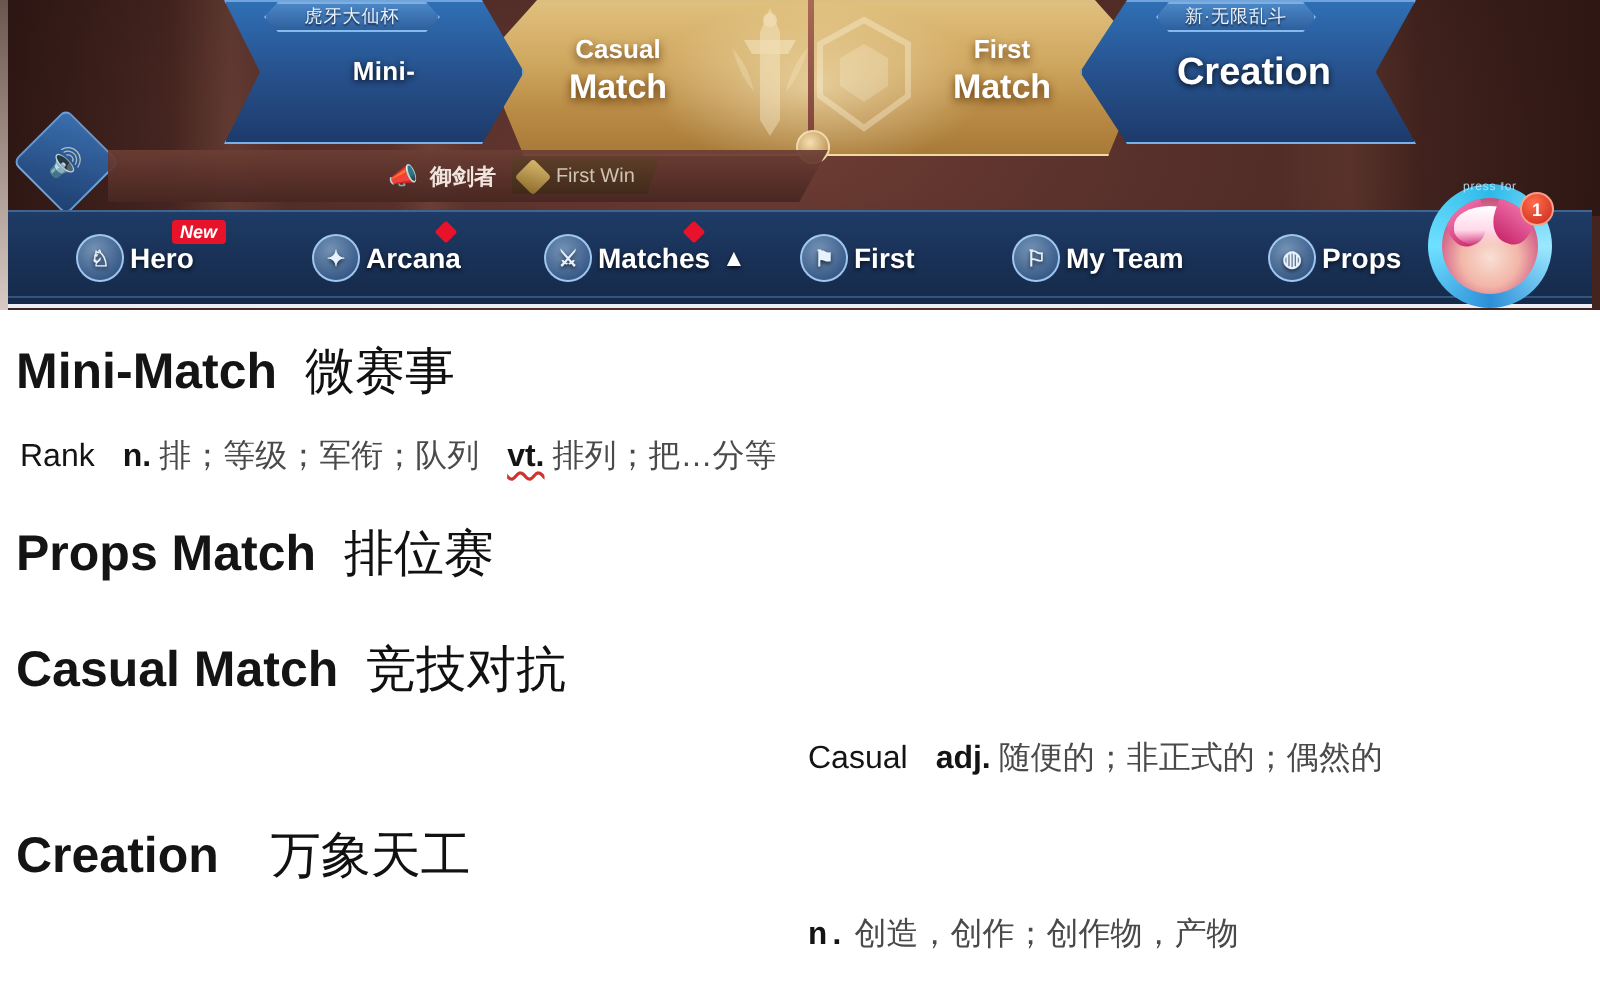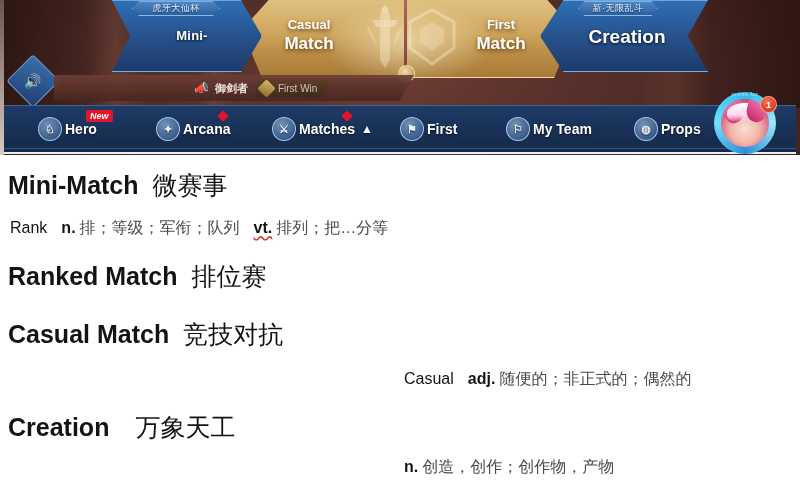--- a/index.html
+++ b/index.html
@@ -382,21 +382,21 @@
     text-underline-offset: 2px;
   }
   .vocab-def .mean { color: #4a4a4a; }
 
   .row-mini      { left: 8px;  top: 14px; }
   .row-rank-def  { left: 10px; top: 63px;  font-size: 16px; }
   .row-ranked    { left: 8px;  top: 105px; }
   .row-casual    { left: 8px;  top: 163px; }
   .row-casual-def{ left: 404px; top: 214px; }
   .row-creation  { left: 8px;  top: 256px; }
-  .row-creation-def { left: 404px; top: 302px; }
+  .row-creation-def { left: 404px; top: 302px; font-family: Liberation Mono, monospace; }
   .row-creation .cn { margin-left: 26px; }
 </style>
 </head>
 <body>
 
 <div class="game-shot">
   <div class="bg-dark-left"></div>
   <div class="bg-dark-right"></div>
   <div class="bg-pillar p1"></div>
   <div class="bg-pillar p2"></div>
@@ -504,21 +504,21 @@
 
   <div class="vocab-head row-mini">
     <span>Mini-Match</span><span class="cn">微赛事</span>
   </div>
 
   <div class="vocab-def row-rank-def">
     <span class="term">Rank</span><span class="pos">n.</span><span class="mean">排；等级；军衔；队列</span><span class="pos sq">vt.</span><span class="mean">排列；把…分等</span>
   </div>
 
   <div class="vocab-head row-ranked">
-    <span>Ranked Match</span><span class="cn">排位赛</span>
+    <span>Props Match</span><span class="cn">排位赛</span>
   </div>
 
   <div class="vocab-head row-casual">
     <span>Casual Match</span><span class="cn">竞技对抗</span>
   </div>
 
   <div class="vocab-def row-casual-def">
     <span class="term">Casual</span><span class="pos">adj.</span><span class="mean">随便的；非正式的；偶然的</span>
   </div>
 

